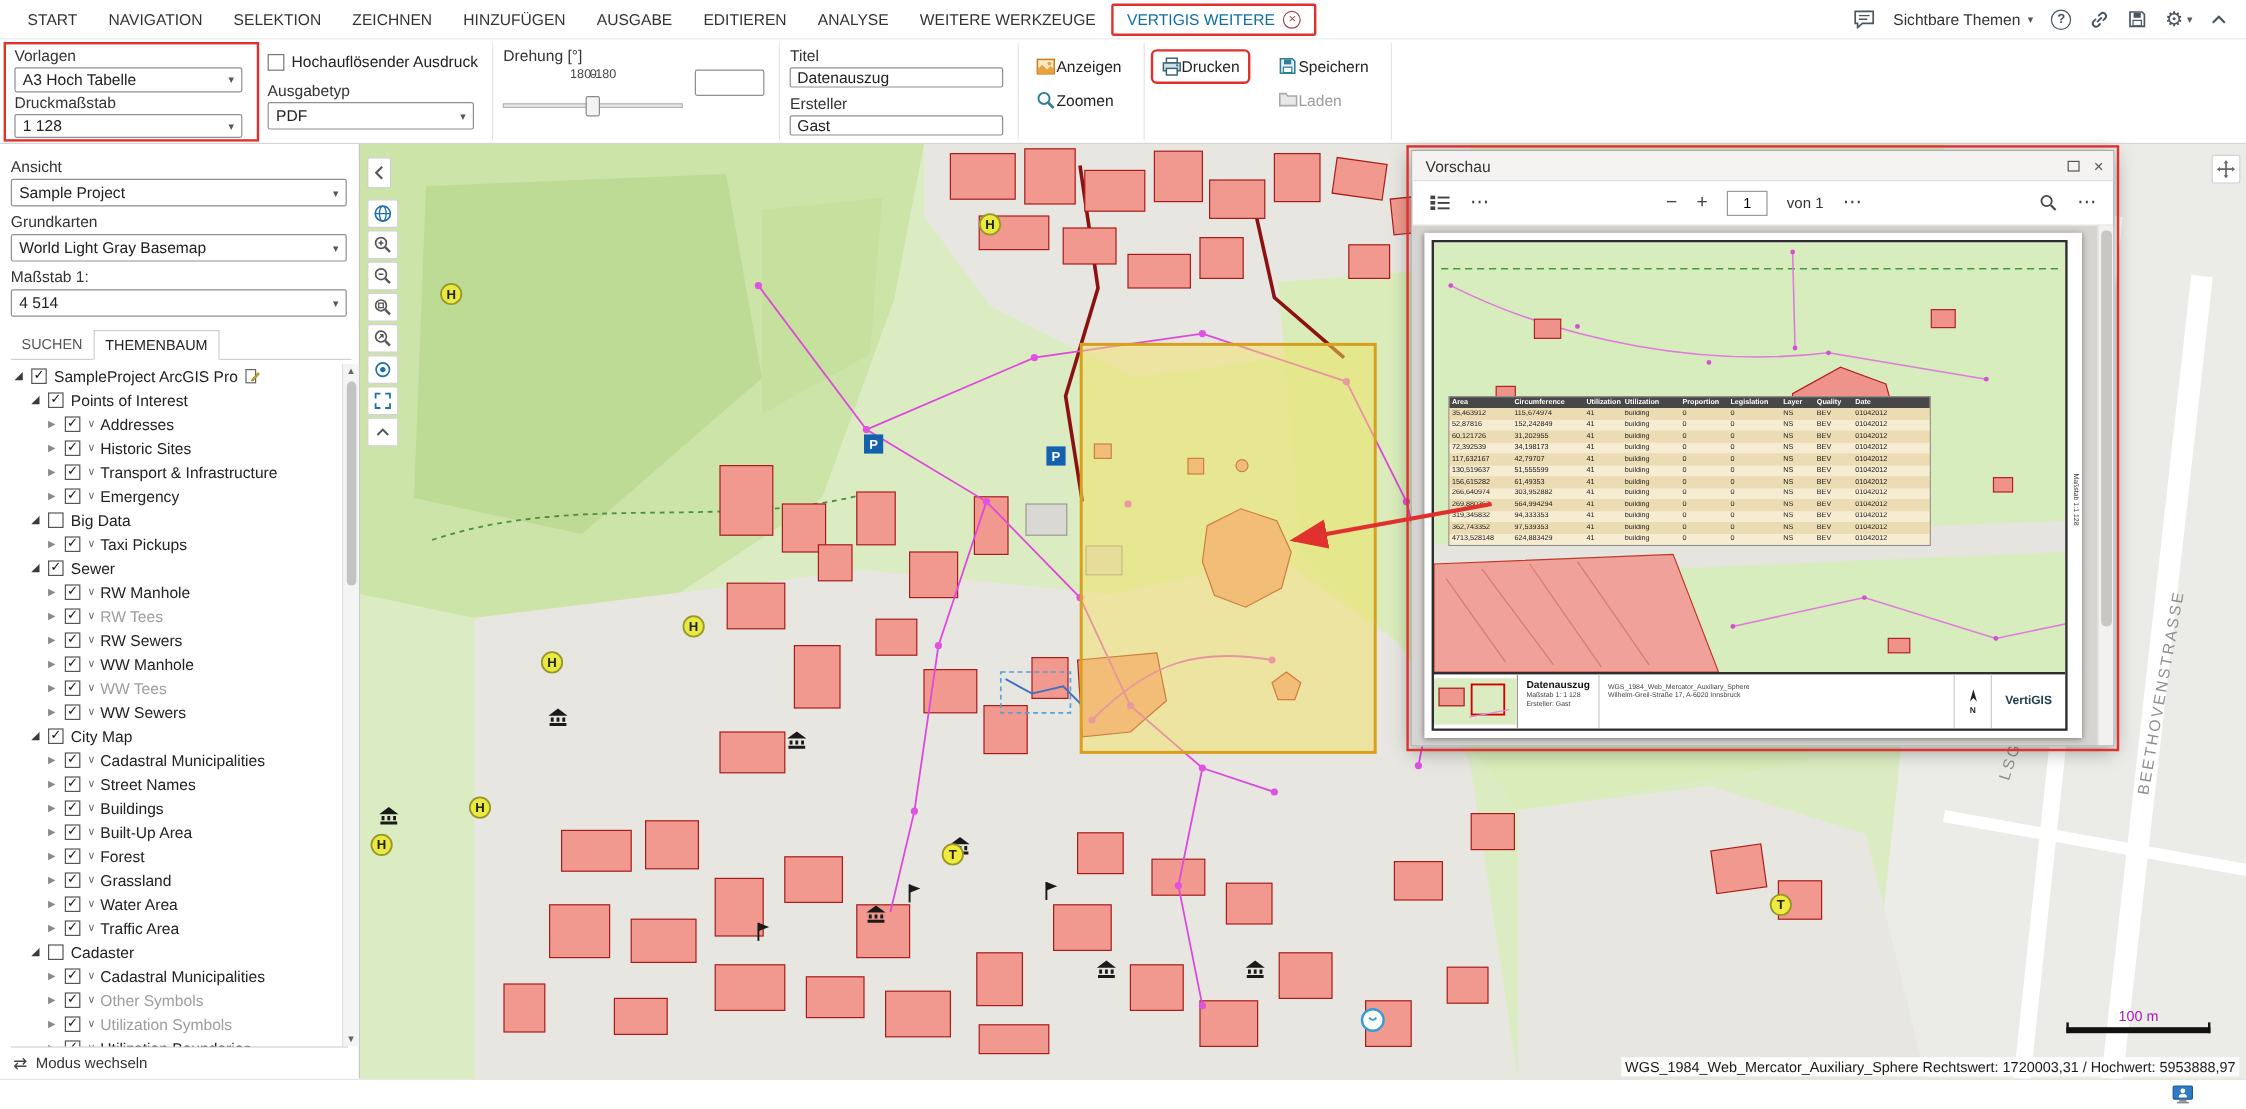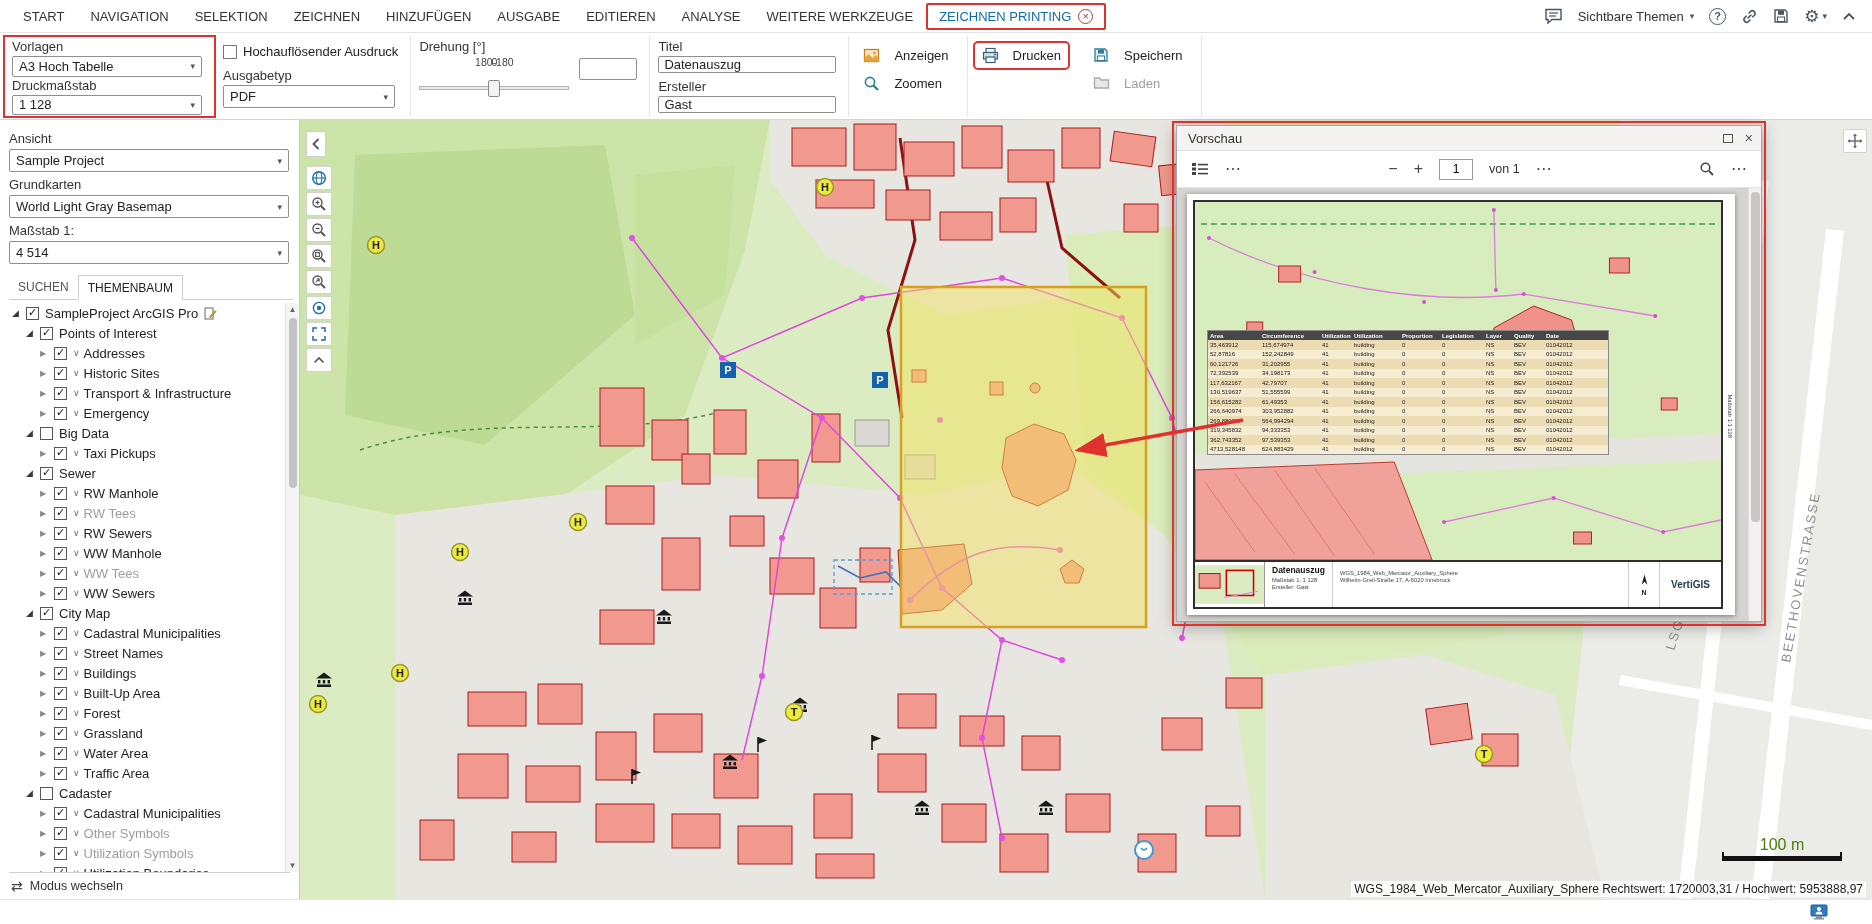--- a/index.html
+++ b/index.html
@@ -40,21 +40,21 @@
   .rotrow { display:flex; align-items:flex-start; gap:10px; }
   .slider { position:relative; width:150px; padding-top:16px; }
   .sl-ends { display:flex; justify-content:center; font-size:10.5px; color:#444;
     position:absolute; top:0; left:0; right:0; }
   .sl-zero { position:absolute; top:0; left:50%; transform:translateX(-50%); font-size:10.5px; color:#444; }
   .sl-track { margin-top:14px; height:4px; background:#e8e8e8; border:1px solid #b5b5b5; position:relative; }
   .sl-thumb { position:absolute; left:calc(50% - 6px); top:-7px; width:12px; height:17px;
     background:#f3f3f3; border:1px solid #8a8a8a; border-radius:2px; cursor:pointer; }
   .rot-input { width:58px; margin-top:2px; }
   .btncol { padding-top:8px; gap:5px; }
-  .rbtn { display:flex; align-items:center; gap:14px; font-size:13px; color:#222; background:none;
+  .rbtn { display:flex; align-items:center; gap:0; font-size:13px; color:#222; background:none;
     border:none; padding:3px 6px; cursor:pointer; font-family:inherit; white-space:nowrap; }
   .rbtn.disabled { color:#9c9c9c; }
   .rbtn.annotated-btn { outline:2px solid #e0312f; outline-offset:1px; border-radius:2px; }
   .ricon { display:inline-flex; width:17px; height:17px; flex:none; }
 
   
   .main { flex:1; display:flex; min-height:0; }
   .sidebar { width:300px; flex:none; background:#fff; border-right:1px solid #c9c9c9;
     display:flex; flex-direction:column; padding:6px 0 0 9px; }
   .sb-label { font-size:13px; color:#333; margin:5px 0 3px; }
@@ -89,21 +89,21 @@
   .collapse-tab { position:absolute; left:6px; top:11px; width:20px; height:26px; background:#fff;
     border:1px solid #cecece; border-radius:2px; display:flex; align-items:center; justify-content:center;
     z-index:10; cursor:pointer; }
   .mtools { position:absolute; left:6px; top:46px; display:flex; flex-direction:column; gap:2px; z-index:10; }
   .mtb { width:26px; height:24px; background:#fff; border:1px solid #d2d2d2; border-radius:2px;
     display:flex; align-items:center; justify-content:center; cursor:pointer; padding:0; }
   .pan-btn { position:absolute; right:5px; top:9px; width:24px; height:24px; background:#fff;
     border:1px solid #d2d2d2; border-radius:2px; display:flex; align-items:center; justify-content:center;
     z-index:10; cursor:pointer; }
   .scalebar { position:absolute; right:30px; bottom:38px; z-index:10; text-align:center; }
-  .sb-text { font-size:16px; color:#4d7c0f; margin-bottom:2px; }
+  .sb-text { font-size:12px; color:#a21caf; margin-bottom:2px; }
   .sb-bar { width:120px; height:5px; background:#111; position:relative; }
   .sb-bar::before, .sb-bar::after { content:""; position:absolute; top:-4px; width:2px; height:9px; background:#111; }
   .sb-bar::before { left:0; } .sb-bar::after { right:0; }
   .coords { position:absolute; right:6px; bottom:2px; z-index:10; font-size:12px; color:#1a1a1a;
     background:rgba(255,255,255,0.85); padding:1px 3px; white-space:nowrap; }
 
   
   .bottombar { height:25px; flex:none; background:#fff; border-top:1px solid #e6e6e6; display:flex;
     align-items:center; justify-content:flex-end; padding-right:44px; }
 
@@ -190,21 +190,21 @@
         <div class="menu-tab">
           <span>EDITIEREN</span>
         </div>
         <div class="menu-tab">
           <span>ANALYSE</span>
         </div>
         <div class="menu-tab">
           <span>WEITERE WERKZEUGE</span>
         </div>
         <div class="menu-tab active">
-          <span>ZEICHNEN PRINTING</span>
+          <span>VERTIGIS WEITERE</span>
           <span class="tab-close">×</span>
         </div>
       </div>
     <div class="menu-right">
       <span class="micon">
         <svg width="19" height="16" viewBox="0 0 19 16">
             <path d="M2,1.5 h15 v10 h-9 l-4,3.5 v-3.5 h-2 z" fill="none" stroke="#4a5560" stroke-width="1.4"></path>
             <line x1="5" y1="5" x2="14" y2="5" stroke="#4a5560" stroke-width="1.2"></line>
             <line x1="5" y1="8" x2="12" y2="8" stroke="#4a5560" stroke-width="1.2"></line>
           </svg>

